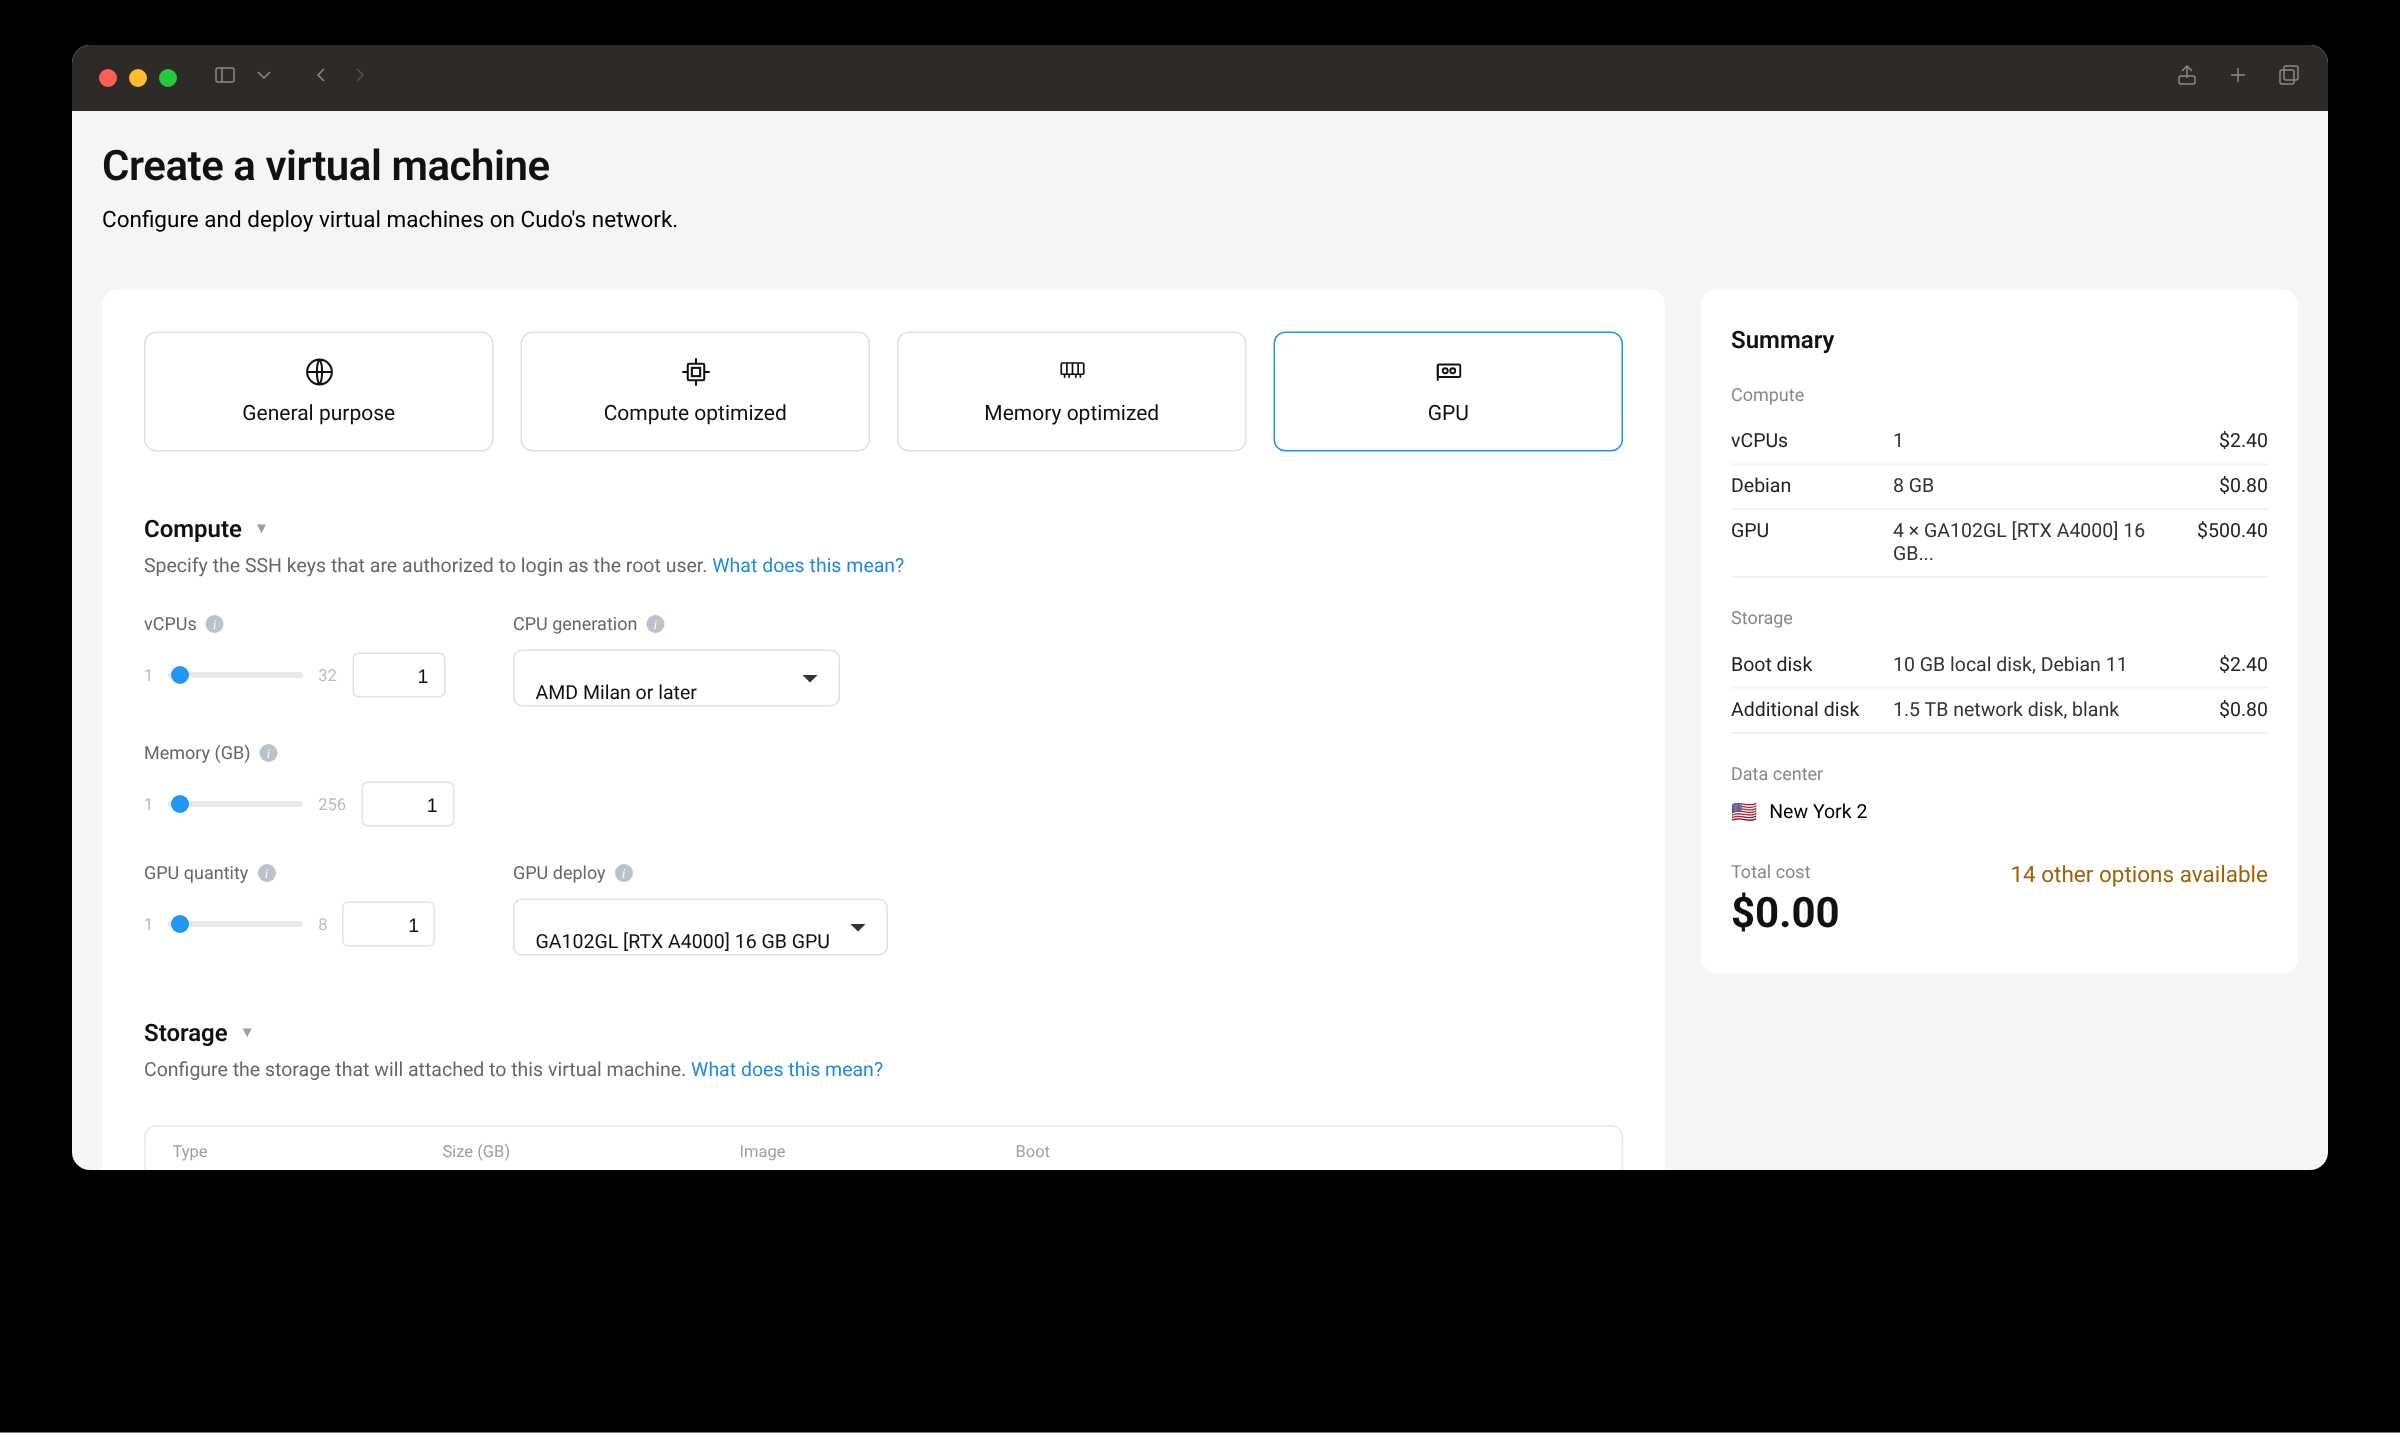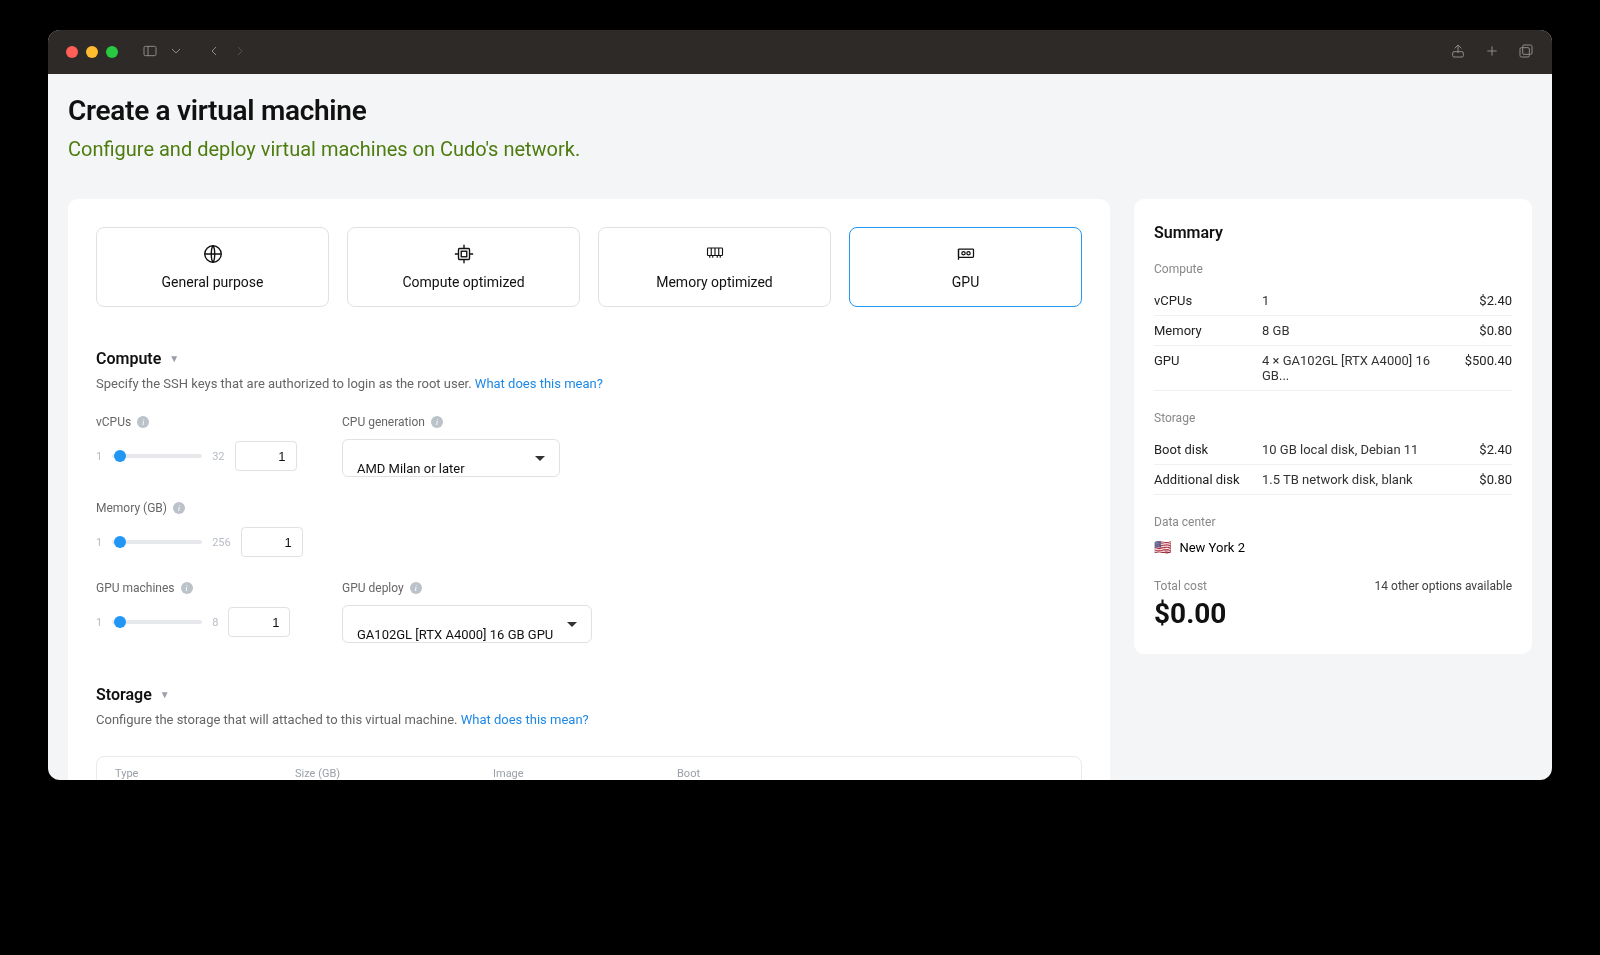--- a/index.html
+++ b/index.html
@@ -44,22 +44,22 @@
   height: calc(100% - 44px);
 }
 .page-title {
   font-size: 28px;
   font-weight: 650;
   color: #111;
   letter-spacing: -0.3px;
 }
 .page-subtitle {
   margin-top: 10px;
-  font-size: 20px;
-  color: #4d7c0f;
+  font-size: 15px;
+  color: #000000;
 }
 
 .cols {
   display: flex;
   gap: 24px;
   margin-top: 38px;
   flex: 1;
 }
 .main-card {
   background: #fff;
@@ -179,21 +179,21 @@
 .sum-rows { margin-top: 10px; }
 .sum-row { display:flex; justify-content: space-between; padding: 7px 0; border-bottom: 1px solid #eef0f2; font-size: 13px; color:#222; }
 .sum-row .k { flex: 0 0 108px; }
 .sum-row .v { flex: 1; color:#333; }
 .sum-row .p { flex: 0 0 64px; text-align:right; }
 .flag { font-size: 14px; margin-right: 8px; }
 .dc-row { display:flex; align-items:center; margin-top:10px; font-size:13px; }
 .total-row { margin-top: 24px; display:flex; justify-content:space-between; align-items:flex-start; }
 .total-label { font-size: 12px; color:#888; }
 .total-value { font-size: 28px; font-weight:700; color:#111; margin-top:4px;}
-.options-link { font-size:12px; color:#404040; text-decoration:none; }
+.options-link { font-size:15px; color:#a16207; text-decoration:none; }
 </style>
 </head>
 <body>
 
 <div class="window">
   <div class="titlebar">
     <div class="traffic">
       <div class="tbtn red"></div>
       <div class="tbtn yellow"></div>
       <div class="tbtn green"></div>
@@ -347,21 +347,21 @@
                 <div class="slider"></div>
                 <span class="slider-max">256</span>
                 <input class="num-input" value="1" style="">
               </div>
             </div>
           </div>
 
           <div class="field-row">
             <div class="field-col" style="width:210px;">
               <div class="field-label">
-                <span>GPU machines</span>
+                <span>GPU quantity</span>
                 <span class="info-icon">i</span>
               </div>
               <div class="slider-group">
                 <span class="slider-min">1</span>
                 <div class="slider"></div>
                 <span class="slider-max">8</span>
                 <input class="num-input" value="1" style="">
               </div>
             </div>
             <div class="field-col">
@@ -410,21 +410,21 @@
         <div class="sum-title">Summary</div>
 
         <div class="sum-subhead">Compute</div>
         <div class="sum-rows">
           <div class="sum-row">
             <span class="k">vCPUs</span>
             <span class="v">1</span>
             <span class="p">$2.40</span>
           </div>
           <div class="sum-row">
-            <span class="k">Memory</span>
+            <span class="k">Debian</span>
             <span class="v">8 GB</span>
             <span class="p">$0.80</span>
           </div>
           <div class="sum-row">
             <span class="k">GPU</span>
             <span class="v">4 × GA102GL [RTX A4000] 16 GB...</span>
             <span class="p">$500.40</span>
           </div>
         </div>
 

